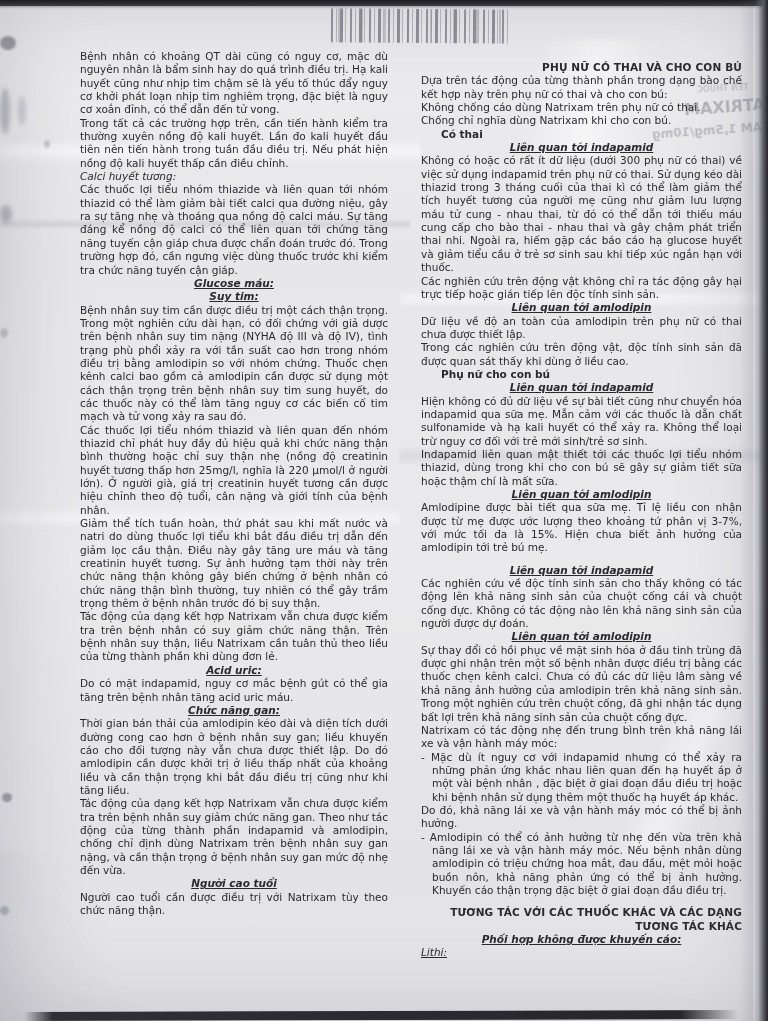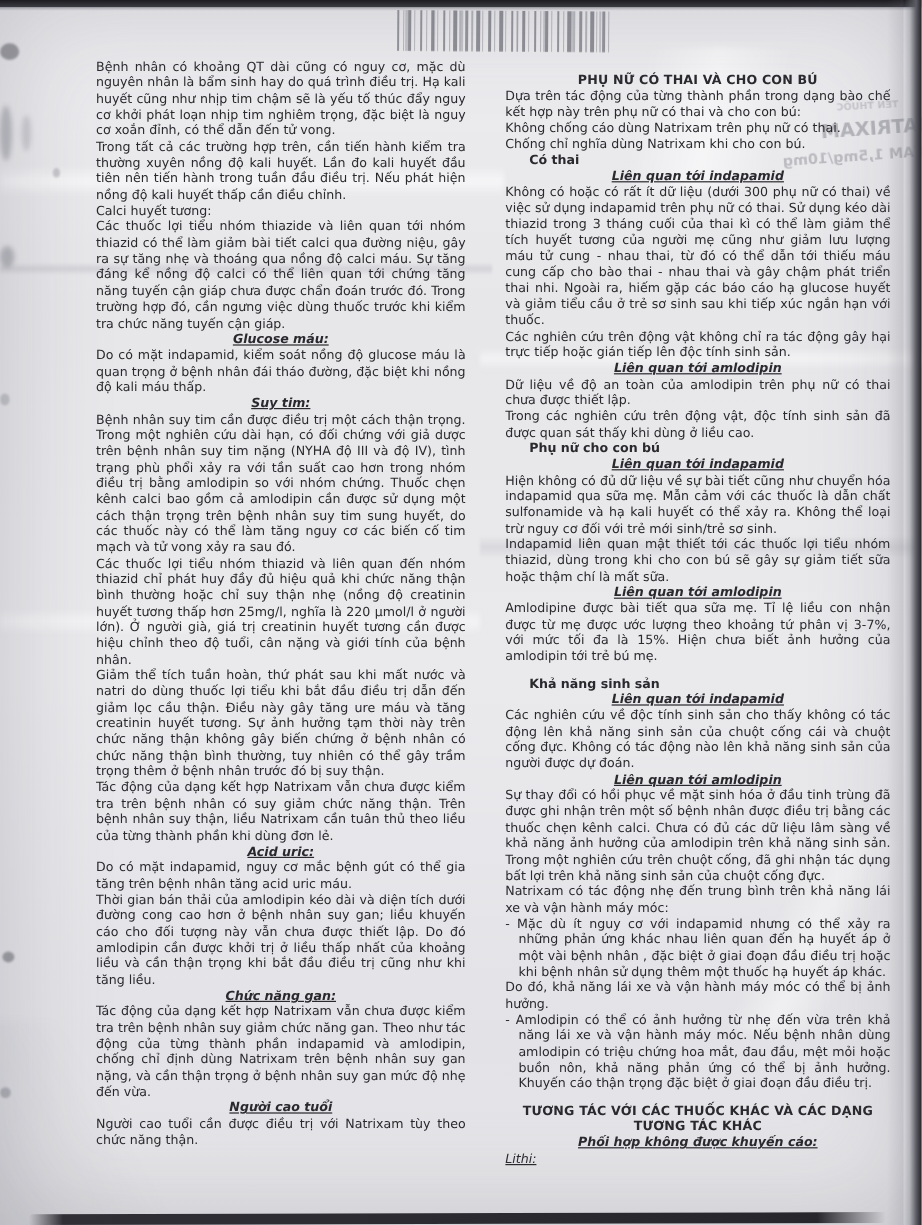--- a/index.html
+++ b/index.html
@@ -24,26 +24,26 @@
      repeating-linear-gradient(90deg,rgba(70,70,82,.85) 0 2px,transparent 2px 5px,rgba(70,70,82,.55) 5px 6px,transparent 6px 9px,rgba(70,70,82,.9) 9px 12px,transparent 12px 14px,rgba(70,70,82,.5) 14px 15px,transparent 15px 19px),
      repeating-linear-gradient(90deg,transparent 0 7px,rgba(70,70,82,.4) 7px 9px,transparent 9px 23px);}
 
   
   .col{position:absolute;font-size:10.5px;line-height:13.35px;overflow:hidden;}
   .col-left{left:80px;top:50px;width:308px;height:960px;}
   .col-right{left:421px;top:52px;width:321px;height:958px;}
   .blk{text-align:justify;}
   .p{}
   .li{padding-left:11px;text-indent:-11px;}
-  .h-ital{text-align:left;}
+  .h-ital{font-style:italic;text-align:left;}
   .h-biu{font-weight:bold;font-style:italic;text-decoration:underline;text-align:center;}
   .h-bu{font-weight:bold;text-decoration:underline;text-align:left;}
   .h-b{font-weight:bold;text-align:left;margin-left:20px;}
   .h-iu{font-style:italic;text-decoration:underline;text-align:left;}
-  .h-caps{font-weight:bold;margin-top:9px;letter-spacing:.15px;text-align:center;}
+  .h-caps{font-weight:bold;margin-top:9px;letter-spacing:.15px;text-align:right;}
   .gap{height:9px;}
 
   
   .crease{position:absolute;pointer-events:none;}
   .c1{left:370px;top:38px;width:398px;height:120px;background:linear-gradient(100deg,transparent 40%,rgba(255,255,255,.55) 55%,transparent 70%);filter:blur(3px);}
   .c2{left:0;top:138px;width:420px;height:26px;background:linear-gradient(180deg,transparent,rgba(255,255,255,.6),transparent);filter:blur(2px);}
   .c3{left:0;top:219px;width:410px;height:10px;background:linear-gradient(180deg,transparent,rgba(60,60,75,.12),transparent);filter:blur(1px);}
   .c4{left:0;top:507px;width:400px;height:22px;background:linear-gradient(180deg,transparent,rgba(255,255,255,.5),transparent);filter:blur(2px);}
   .c5{left:400px;top:290px;width:368px;height:18px;background:linear-gradient(180deg,transparent,rgba(255,255,255,.5),transparent);filter:blur(2px);}
   .c6{left:400px;top:446px;width:368px;height:20px;background:linear-gradient(180deg,transparent,rgba(60,60,75,.09),transparent);filter:blur(1.5px);}
@@ -85,30 +85,29 @@
       <div class="bleed" style="left: 684px; top: 97px; font-size: 16px; opacity: 0.3; transform: scaleX(-1) rotate(4deg);">NATRIXAM</div>
       <div class="bleed" style="left: 652px; top: 122px; font-size: 12px; opacity: 0.26; transform: scaleX(-1) rotate(4deg);">NATRIXAM 1,5mg/10mg</div>
     </div>
 
   <div class="col col-left">
       <div class="blk p">Bệnh nhân có khoảng QT dài cũng có nguy cơ, mặc dù nguyên nhân là bẩm sinh hay do quá trình điều trị. Hạ kali huyết cũng như nhịp tim chậm sẽ là yếu tố thúc đẩy nguy cơ khởi phát loạn nhịp tim nghiêm trọng, đặc biệt là nguy cơ xoắn đỉnh, có thể dẫn đến tử vong.</div>
       <div class="blk p">Trong tất cả các trường hợp trên, cần tiến hành kiểm tra thường xuyên nồng độ kali huyết. Lần đo kali huyết đầu tiên nên tiến hành trong tuần đầu điều trị. Nếu phát hiện nồng độ kali huyết thấp cần điều chỉnh.</div>
       <div class="blk h-ital">Calci huyết tương:</div>
       <div class="blk p">Các thuốc lợi tiểu nhóm thiazide và liên quan tới nhóm thiazid có thể làm giảm bài tiết calci qua đường niệu, gây ra sự tăng nhẹ và thoáng qua nồng độ calci máu. Sự tăng đáng kể nồng độ calci có thể liên quan tới chứng tăng năng tuyến cận giáp chưa được chẩn đoán trước đó. Trong trường hợp đó, cần ngưng việc dùng thuốc trước khi kiểm tra chức năng tuyến cận giáp.</div>
       <div class="blk h-biu">Glucose máu:</div>
-      <div class="blk p">Do có mặt indapamid, kiểm soát nồng độ glucose máu là quan trọng ở bệnh nhân đái tháo đường, đặc biệt khi nồng độ kali máu thấp.</div>
       <div class="blk h-biu">Suy tim:</div>
       <div class="blk p">Bệnh nhân suy tim cần được điều trị một cách thận trọng. Trong một nghiên cứu dài hạn, có đối chứng với giả dược trên bệnh nhân suy tim nặng (NYHA độ III và độ IV), tình trạng phù phổi xảy ra với tần suất cao hơn trong nhóm điều trị bằng amlodipin so với nhóm chứng. Thuốc chẹn kênh calci bao gồm cả amlodipin cần được sử dụng một cách thận trọng trên bệnh nhân suy tim sung huyết, do các thuốc này có thể làm tăng nguy cơ các biến cố tim mạch và tử vong xảy ra sau đó.</div>
       <div class="blk p">Các thuốc lợi tiểu nhóm thiazid và liên quan đến nhóm thiazid chỉ phát huy đầy đủ hiệu quả khi chức năng thận bình thường hoặc chỉ suy thận nhẹ (nồng độ creatinin huyết tương thấp hơn 25mg/l, nghĩa là 220 µmol/l ở người lớn). Ở người già, giá trị creatinin huyết tương cần được hiệu chỉnh theo độ tuổi, cân nặng và giới tính của bệnh nhân.</div>
       <div class="blk p">Giảm thể tích tuần hoàn, thứ phát sau khi mất nước và natri do dùng thuốc lợi tiểu khi bắt đầu điều trị dẫn đến giảm lọc cầu thận. Điều này gây tăng ure máu và tăng creatinin huyết tương. Sự ảnh hưởng tạm thời này trên chức năng thận không gây biến chứng ở bệnh nhân có chức năng thận bình thường, tuy nhiên có thể gây trầm trọng thêm ở bệnh nhân trước đó bị suy thận.</div>
       <div class="blk p">Tác động của dạng kết hợp Natrixam vẫn chưa được kiểm tra trên bệnh nhân có suy giảm chức năng thận. Trên bệnh nhân suy thận, liều Natrixam cần tuân thủ theo liều của từng thành phần khi dùng đơn lẻ.</div>
       <div class="blk h-biu">Acid uric:</div>
       <div class="blk p">Do có mặt indapamid, nguy cơ mắc bệnh gút có thể gia tăng trên bệnh nhân tăng acid uric máu.</div>
+      <div class="blk h-biu">Chức năng gan:</div>
       <div class="blk p">Thời gian bán thải của amlodipin kéo dài và diện tích dưới đường cong cao hơn ở bệnh nhân suy gan; liều khuyến cáo cho đối tượng này vẫn chưa được thiết lập. Do đó amlodipin cần được khởi trị ở liều thấp nhất của khoảng liều và cần thận trọng khi bắt đầu điều trị cũng như khi tăng liều.</div>
-      <div class="blk h-biu">Chức năng gan:</div>
       <div class="blk p">Tác động của dạng kết hợp Natrixam vẫn chưa được kiểm tra trên bệnh nhân suy giảm chức năng gan. Theo như tác động của từng thành phần indapamid và amlodipin, chống chỉ định dùng Natrixam trên bệnh nhân suy gan nặng, và cần thận trọng ở bệnh nhân suy gan mức độ nhẹ đến vừa.</div>
       <div class="blk h-biu">Người cao tuổi</div>
       <div class="blk p">Người cao tuổi cần được điều trị với Natrixam tùy theo chức năng thận.</div>
     </div>
   <div class="col col-right">
       <div class="blk h-caps">PHỤ NỮ CÓ THAI VÀ CHO CON BÚ</div>
       <div class="blk p">Dựa trên tác động của từng thành phần trong dạng bào chế kết hợp này trên phụ nữ có thai và cho con bú:</div>
       <div class="blk p">Không chống cáo dùng Natrixam trên phụ nữ có thai.</div>
       <div class="blk p">Chống chỉ nghĩa dùng Natrixam khi cho con bú.</div>
       <div class="blk h-b">Có thai</div>
@@ -118,21 +117,20 @@
       <div class="blk h-biu">Liên quan tới amlodipin</div>
       <div class="blk p">Dữ liệu về độ an toàn của amlodipin trên phụ nữ có thai chưa được thiết lập.</div>
       <div class="blk p">Trong các nghiên cứu trên động vật, độc tính sinh sản đã được quan sát thấy khi dùng ở liều cao.</div>
       <div class="blk h-b">Phụ nữ cho con bú</div>
       <div class="blk h-biu">Liên quan tới indapamid</div>
       <div class="blk p">Hiện không có đủ dữ liệu về sự bài tiết cũng như chuyển hóa indapamid qua sữa mẹ. Mẫn cảm với các thuốc là dẫn chất sulfonamide và hạ kali huyết có thể xảy ra. Không thể loại trừ nguy cơ đối với trẻ mới sinh/trẻ sơ sinh.</div>
       <div class="blk p">Indapamid liên quan mật thiết tới các thuốc lợi tiểu nhóm thiazid, dùng trong khi cho con bú sẽ gây sự giảm tiết sữa hoặc thậm chí là mất sữa.</div>
       <div class="blk h-biu">Liên quan tới amlodipin</div>
       <div class="blk p">Amlodipine được bài tiết qua sữa mẹ. Tỉ lệ liều con nhận được từ mẹ được ước lượng theo khoảng tứ phân vị 3-7%, với mức tối đa là 15%. Hiện chưa biết ảnh hưởng của amlodipin tới trẻ bú mẹ.</div>
       <div class="blk gap"></div>
-      <div class="blk h-b">Khả năng sinh sản</div>
       <div class="blk h-biu">Liên quan tới indapamid</div>
       <div class="blk p">Các nghiên cứu về độc tính sinh sản cho thấy không có tác động lên khả năng sinh sản của chuột cống cái và chuột cống đực. Không có tác động nào lên khả năng sinh sản của người được dự đoán.</div>
       <div class="blk h-biu">Liên quan tới amlodipin</div>
       <div class="blk p">Sự thay đổi có hồi phục về mặt sinh hóa ở đầu tinh trùng đã được ghi nhận trên một số bệnh nhân được điều trị bằng các thuốc chẹn kênh calci. Chưa có đủ các dữ liệu lâm sàng về khả năng ảnh hưởng của amlodipin trên khả năng sinh sản. Trong một nghiên cứu trên chuột cống, đã ghi nhận tác dụng bất lợi trên khả năng sinh sản của chuột cống đực.</div>
       <div class="blk p">Natrixam có tác động nhẹ đến trung bình trên khả năng lái xe và vận hành máy móc:</div>
       <div class="blk li">- Mặc dù ít nguy cơ với indapamid nhưng có thể xảy ra những phản ứng khác nhau liên quan đến hạ huyết áp ở một vài bệnh nhân , đặc biệt ở giai đoạn đầu điều trị hoặc khi bệnh nhân sử dụng thêm một thuốc hạ huyết áp khác.</div>
       <div class="blk p">Do đó, khả năng lái xe và vận hành máy móc có thể bị ảnh hưởng.</div>
       <div class="blk li">- Amlodipin có thể có ảnh hưởng từ nhẹ đến vừa trên khả năng lái xe và vận hành máy móc. Nếu bệnh nhân dùng amlodipin có triệu chứng hoa mắt, đau đầu, mệt mỏi hoặc buồn nôn, khả năng phản ứng có thể bị ảnh hưởng. Khuyến cáo thận trọng đặc biệt ở giai đoạn đầu điều trị.</div>
       <div class="blk h-caps">TƯƠNG TÁC VỚI CÁC THUỐC KHÁC VÀ CÁC DẠNG TƯƠNG TÁC KHÁC</div>
       <div class="blk h-biu">Phối hợp không được khuyến cáo:</div>

